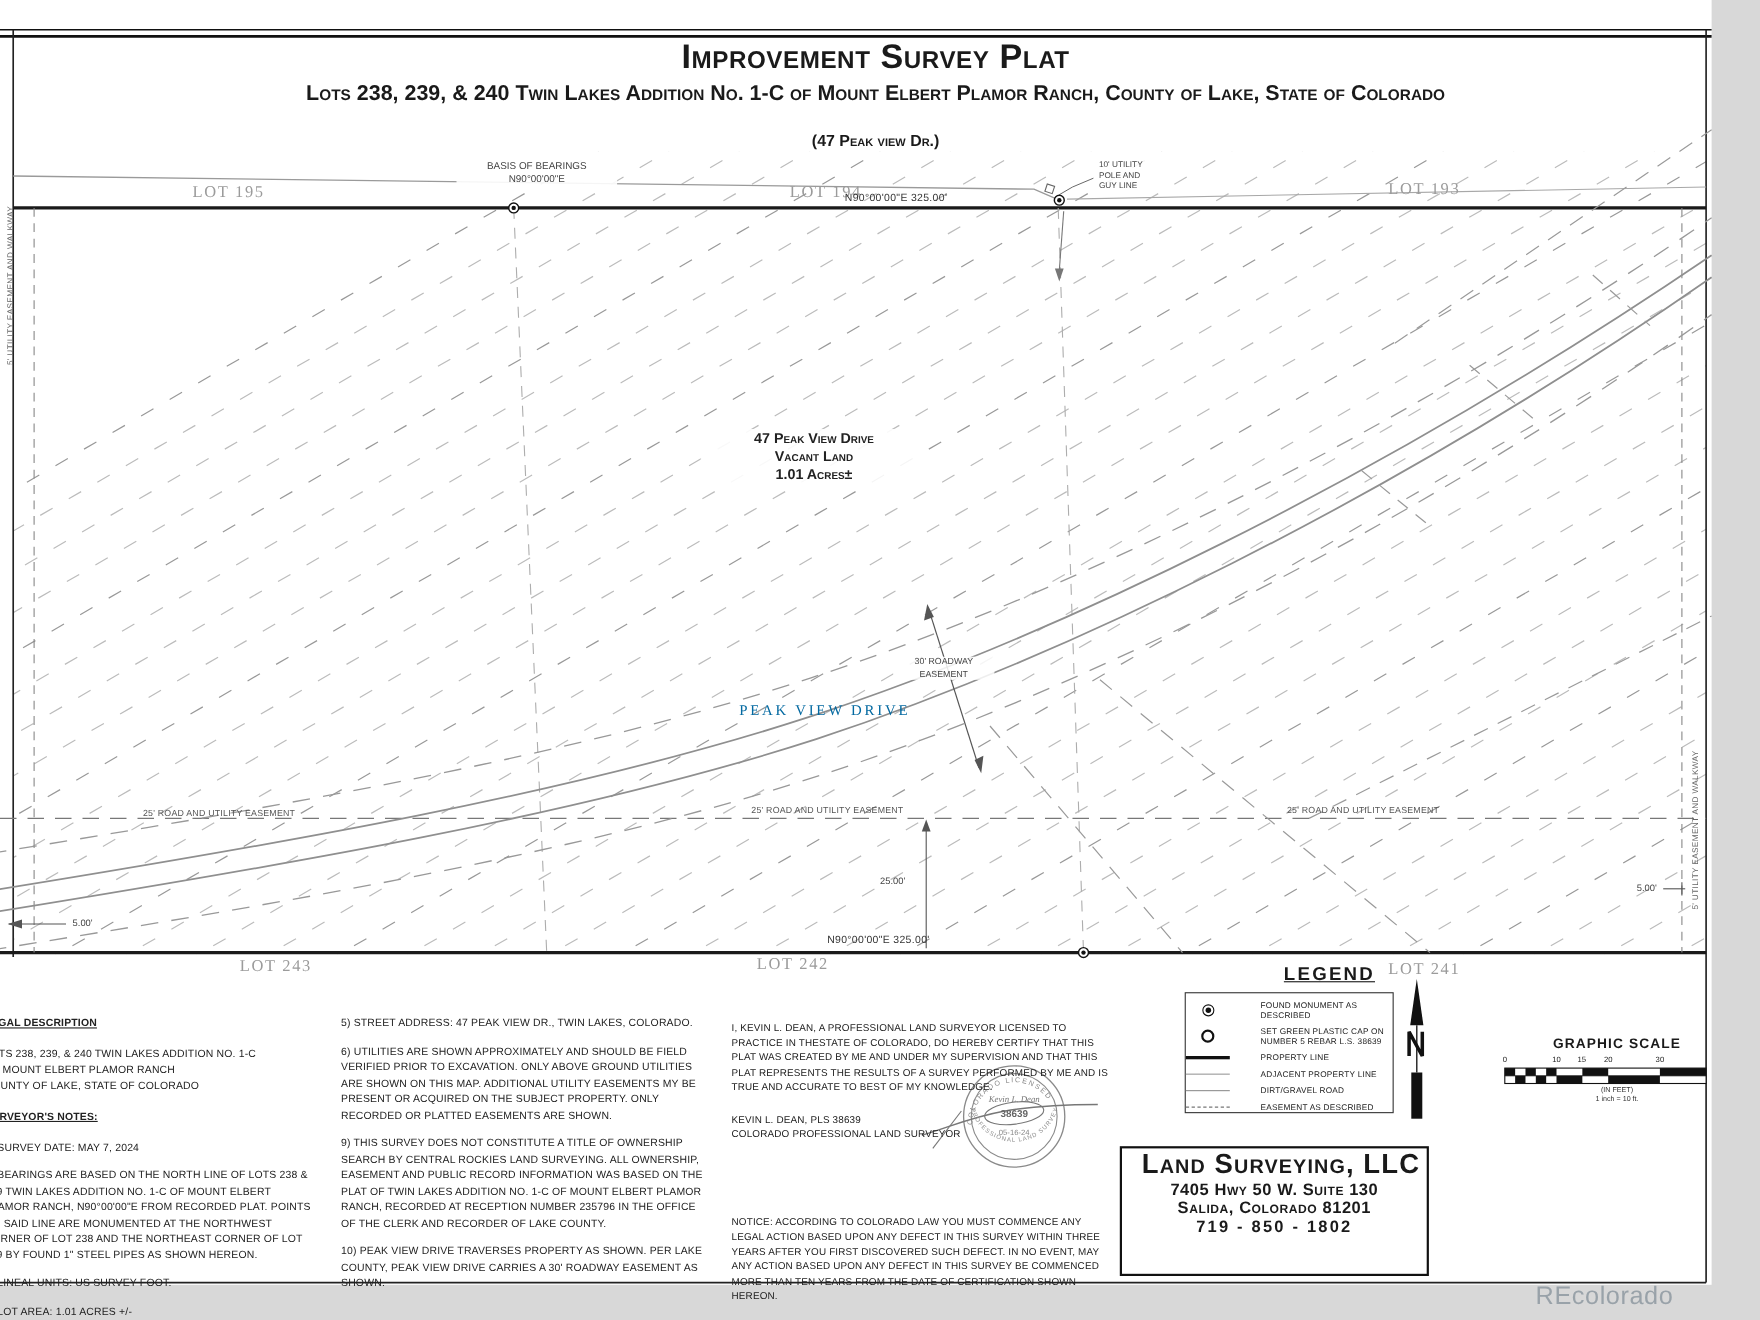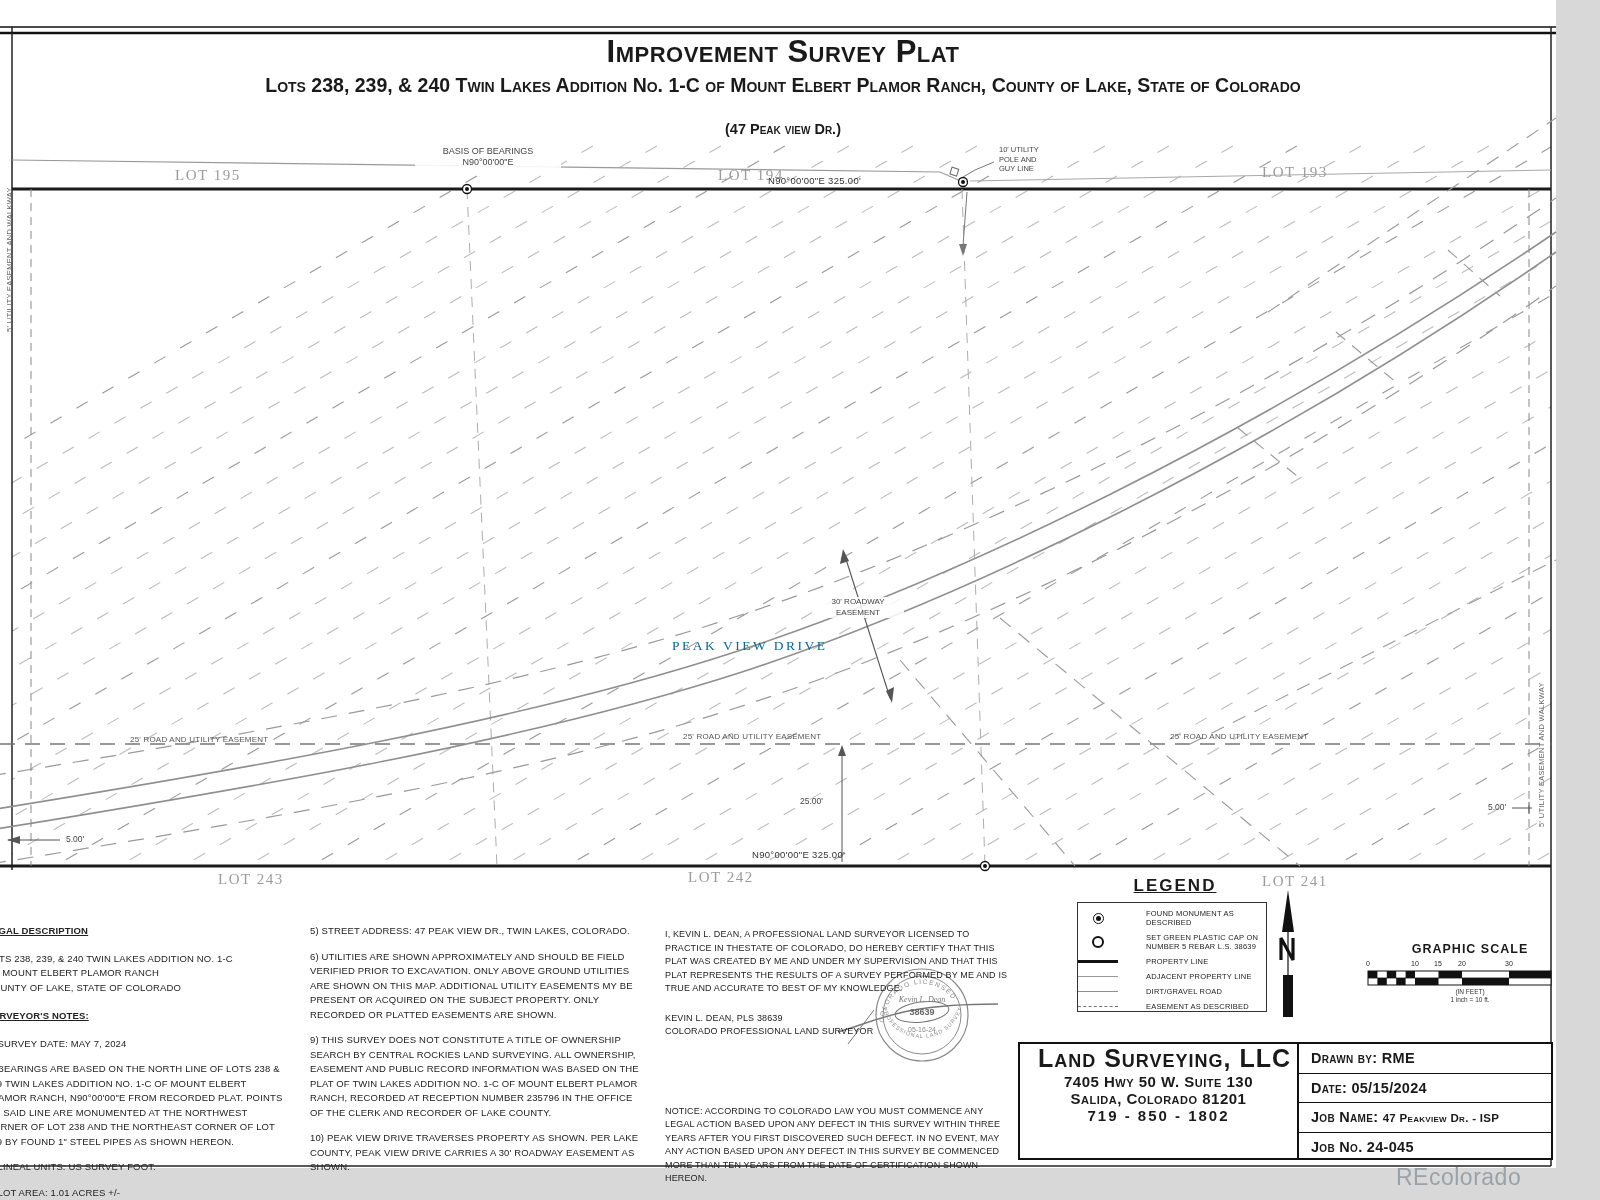--- a/index.html
+++ b/index.html
@@ -3,21 +3,21 @@
 <meta charset="utf-8">
 <style>
   html,body{margin:0;padding:0;background:#d8d8d8;}
   .page{position:relative;width:1600px;height:1200px;overflow:hidden;background:#d8d8d8;
         font-family:"Liberation Sans",sans-serif;color:#1a1a1a;}
   .sheet{position:absolute;left:0;top:0;width:1556px;height:1168px;background:#ffffff;}
   svg.linework{position:absolute;left:0;top:0;pointer-events:none;}
   .lbl{position:absolute;white-space:nowrap;}
   .sc{font-variant:small-caps;}
   
-  .hdr{position:absolute;left:0;top:0;width:1566px;text-align:center;font-weight:bold;}
+  .hdr{position:absolute;left:0;top:0;width:1566px;text-align:center;font-weight:bold;padding-left:13px;}
   .hdr-title{top:34px;font-size:31px;letter-spacing:.5px;}
   .hdr-sub1{top:74px;font-size:19.5px;}
   .hdr-sub2{top:97px;font-size:19.5px;}
   .hdr-sub3{top:121px;font-size:14.5px;}
   
   .lot{font-family:"Liberation Serif",serif;color:#9b9b9b;font-size:15px;letter-spacing:1.5px;}
   .tinylbl{font-size:8px;color:#555;letter-spacing:.2px;}
   .dimlbl{font-size:8.5px;color:#444;}
   .bearing{font-size:9.5px;color:#333;letter-spacing:.3px;}
   .whitebg{background:rgba(255,255,255,.9);padding:1px 3px;}
@@ -25,21 +25,21 @@
   .vlabel{position:absolute;transform:rotate(-90deg);white-space:nowrap;font-size:7.5px;color:#666;
           width:170px;text-align:center;letter-spacing:.3px;}
   .parcel{font-weight:bold;font-size:13px;line-height:16px;color:#222;}
   .roadname{font-family:"Liberation Serif",serif;font-size:13.5px;color:#0369a1;letter-spacing:2.5px;}
   
   .col{position:absolute;font-size:9.5px;line-height:14.5px;letter-spacing:.15px;color:#222;}
   .col p{margin:0 0 11px 0;}
   .col .hd{text-decoration:underline;font-weight:bold;margin-bottom:13px;}
   .cert{font-size:9px;line-height:13.5px;}
   
-  .legend-title{position:absolute;left:1100px;top:876px;width:150px;text-align:center;
+  .legend-title{position:absolute;left:1100px;top:876px;width:150px;text-align:right;
       font-size:17px;font-weight:bold;letter-spacing:2px;text-decoration:underline;}
   .legend-box{position:absolute;left:1077px;top:902px;width:190px;height:110px;
       border:1.5px solid #333;background:#fff;padding-top:6px;box-sizing:border-box;}
   .legend-row{display:flex;align-items:center;margin:0 0 6px 0;}
   .legend-ic{width:40px;display:flex;justify-content:center;align-items:center;flex:none;}
   .legend-tx{font-size:7.5px;line-height:9px;color:#222;letter-spacing:.2px;padding-left:28px;}
   .dot-found{width:9px;height:9px;border:1.5px solid #111;border-radius:50%;position:relative;}
   .dot-found::after{content:"";position:absolute;left:2px;top:2px;width:5px;height:5px;border-radius:50%;background:#111;}
   .dot-set{width:8px;height:8px;border:2px solid #111;border-radius:50%;background:#fff;}
   .ln-prop{width:42px;height:3px;background:#111;}
@@ -242,20 +242,25 @@
 
   <div class="lbl bearing" style="left:768px;top:175px;">N90°00'00"E   325.00'</div>
   <div class="lbl bearing" style="left:752px;top:849px;">N90°00'00"E    325.00'</div>
 
   <div class="lbl whitebg" style="left:996px;top:144px;font-size:7.5px;color:#444;line-height:9.5px;">
     <div>10' UTILITY</div>
     <div>POLE AND</div>
     <div>GUY LINE</div>
   </div>
 
+  <div class="lbl whitebg center parcel sc" style="left:637px;top:390px;width:200px;">
+    <div>47 Peak View Drive</div>
+    <div>Vacant Land</div>
+    <div>1.01 Acres±</div>
+  </div>
 
   <div class="lbl roadname" style="left:672px;top:638px;">PEAK VIEW DRIVE</div>
 
   <div class="lbl center" style="left:812px;top:597px;width:92px;font-size:8px;color:#444;line-height:10.5px;background:rgba(255,255,255,.85);">
     <div>30'  ROADWAY</div>
     <div>EASEMENT</div>
   </div>
 
   <div class="lbl tinylbl" style="left:130px;top:735px;">25'  ROAD  AND  UTILITY  EASEMENT</div>
   <div class="lbl tinylbl" style="left:683px;top:732px;">25'  ROAD  AND  UTILITY  EASEMENT</div>
@@ -345,24 +350,15 @@
   <div class="tick" style="left:1499px;">30</div>
   <div class="scale-cap" style="top:988px;">(IN FEET)</div>
   <div class="scale-cap" style="top:996px;">1 inch = 10 ft.</div>
 
   <div class="tb-co">
     <div class="l2 sc">Land Surveying, LLC</div>
     <div class="l3 sc">7405 Hwy 50 W. Suite 130</div>
     <div class="l4 sc">Salida, Colorado 81201</div>
     <div class="l5">719 - 850 - 1802</div>
   </div>
-  <div class="tb-info">
-    <div class="tb-row sc">Drawn by: RME</div>
-    <div class="tb-row sc">Date: 05/15/2024</div>
-    <div class="tb-row sc">
-      <span>Job Name:</span>
-      <span class="small">47 Peakview Dr. - ISP</span>
-    </div>
-    <div class="tb-row sc">Job No. 24-045</div>
-  </div>
 
   <div class="watermark">REcolorado</div>
 </div>
 
 </body></html>

